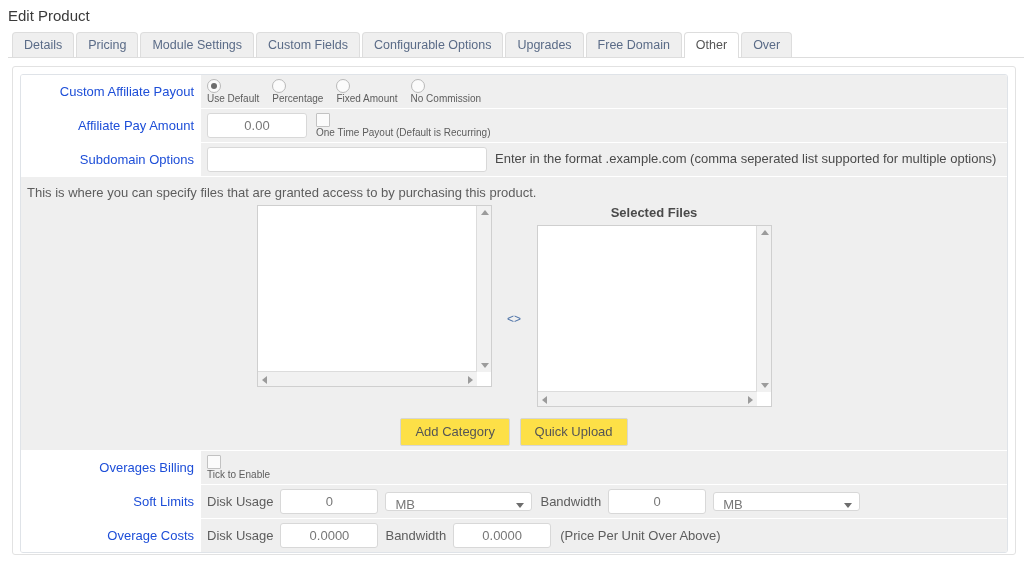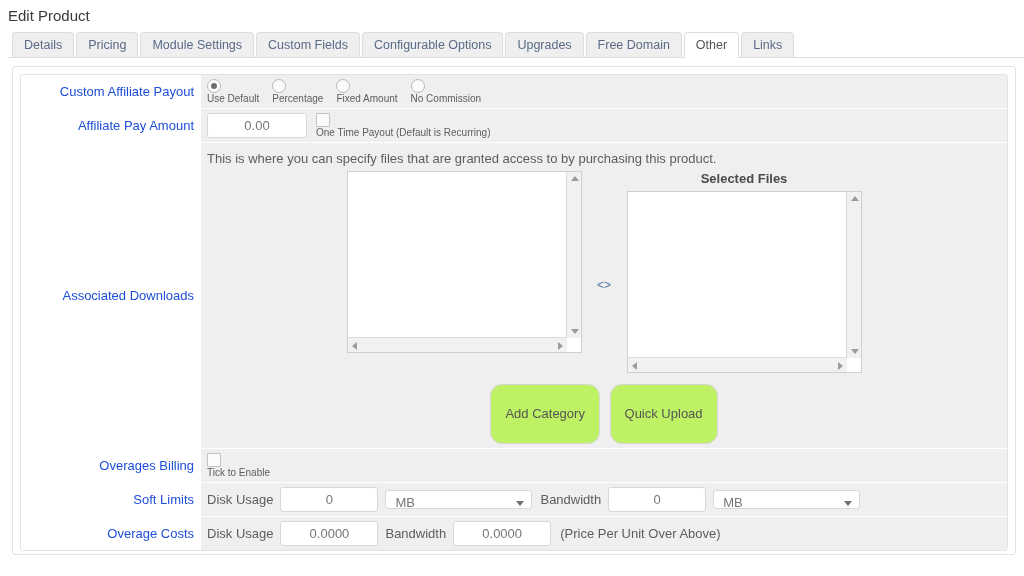--- a/index.html
+++ b/index.html
@@ -246,24 +246,24 @@
   }
   .dl-btns {
     margin-top: 8px;
     text-align: center;
   }
   .btn {
     display: inline-block;
     font-family: "Liberation Sans", sans-serif;
     font-size: 13px;
     color: #555555;
-    background: #bef264;
+    background: #fde047;
     border: 1px solid #d6d6d6;
-    border-radius: 12px;
-    padding: 21px 14px;
+    border-radius: 2px;
+    padding: 5px 14px;
     margin: 0 3px;
     cursor: pointer;
     line-height: 16px;
   }
 
   
   .inline-lbl {
     font-size: 13px;
     color: #5d5d5d;
     margin: 0 7px 0 0;
@@ -298,21 +298,21 @@
   .w-num-md { width: 98px; }
   .w-sel-lg { width: 147px; }
   .w-sel-md { width: 147px; }
 </style>
 </head>
 <body>
 
 <div class="page-title">Edit Product</div>
 
 <div class="tabbar">
-  <div class="tab">Details</div><div class="tab">Pricing</div><div class="tab">Module Settings</div><div class="tab">Custom Fields</div><div class="tab">Configurable Options</div><div class="tab">Upgrades</div><div class="tab">Free Domain</div><div class="tab active">Other</div><div class="tab">Links</div>
+  <div class="tab">Details</div><div class="tab">Pricing</div><div class="tab">Module Settings</div><div class="tab">Custom Fields</div><div class="tab">Configurable Options</div><div class="tab">Upgrades</div><div class="tab">Free Domain</div><div class="tab active">Other</div><div class="tab">Over</div>
 </div>
 
 <div class="panel">
   <div class="formtable">
 
     <div class="row">
       <div class="lbl">Custom Affiliate Payout</div>
       <div class="fld">
         <label class="radio-opt">
           <span class="rdo on"></span>
@@ -337,23 +337,31 @@
       <div class="lbl">Affiliate Pay Amount</div>
       <div class="fld">
         <input type="text" class="w-num-md" style="width: 100px; margin-right: 9px;" value="0.00">
         <label class="check-opt">
           <span class="cbx"></span>
           <span>One Time Payout (Default is Recurring)</span>
         </label>
       </div>
     </div>
 
+    <div class="row">
+      <div class="lbl">Subdomain Options</div>
+      <div class="fld block">
+        <div class="sub-wrap">
+          <input type="text" class="sub-input" placeholder="" style="">
+          <div class="sub-hint">Enter in the format .example.com (comma seperated list supported for multiple options)</div>
+        </div>
+      </div>
+    </div>
 
     <div class="row center-lbl">
-      <div class="lbl">Associated Downloads</div>
       <div class="fld block">
         <div class="dl-desc">This is where you can specify files that are granted access to by purchasing this product.</div>
         <div class="dl-area">
           <div class="dl-cols">
 
             <div class="dl-col">
               <div class="listbox">
                 <div class="sb-v">
                   <span class="arw arw-up">
                       <i></i>

